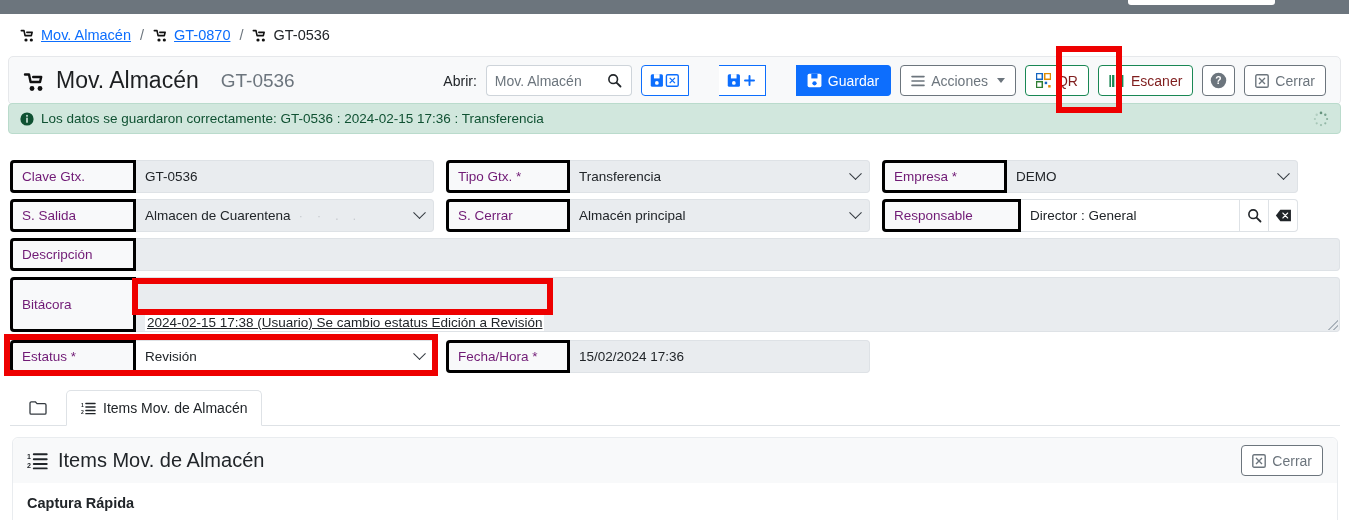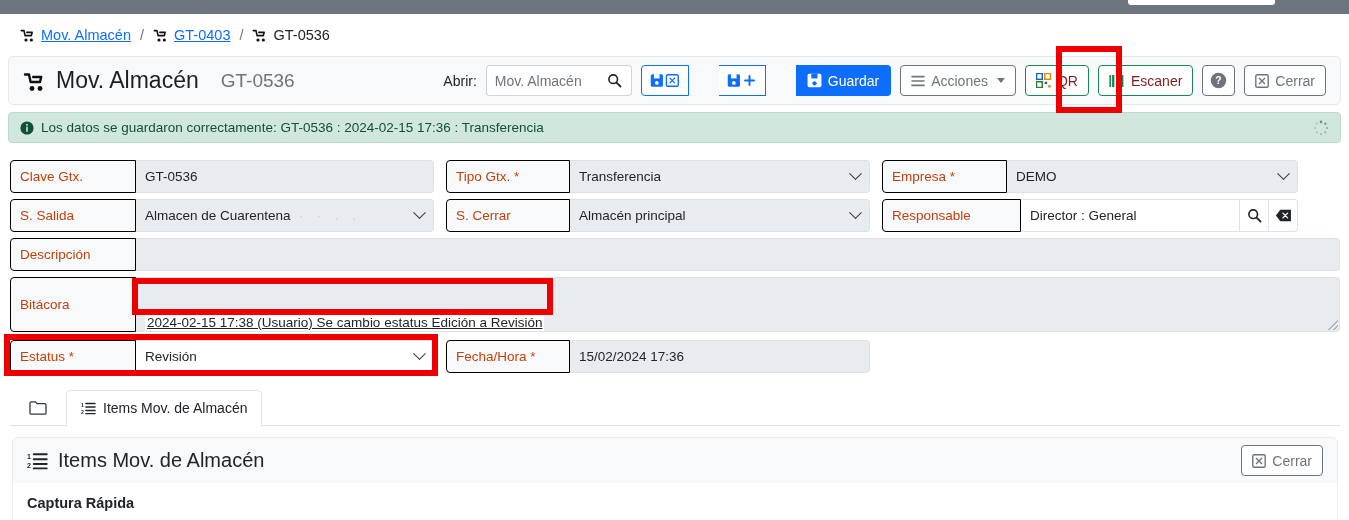--- a/index.html
+++ b/index.html
@@ -112,39 +112,39 @@
     width: 0; height: 0; margin-left: 3px;
     border-left: 4px solid transparent; border-right: 4px solid transparent;
     border-top: 5px solid #6c757d;
   }
 
   
   .hl { position: absolute; border: 6px solid #ee0000; z-index: 40; pointer-events:none; }
 
   
   .alert {
-    position: absolute; top: 112px; left: 8px;
+    position: absolute; top: 103px; left: 8px;
     width: 1333px; height: 31px;
     background: #d1e7dd; border: 1px solid #badbcc;
     border-radius: 4px;
     display: flex; align-items: center;
     padding: 0 11px; gap: 7px;
     font-size: 13.5px; color: #0f5132;
   }
   .alert .spinner { margin-left: auto; opacity: .55; }
 
   
   .form { position: absolute; top: 160px; left: 10px; width: 1330px; }
   .frow { display: flex; gap: 12px; margin-bottom: 6px; }
   .fgroup { display: flex; align-items: stretch; height: 33px; }
   .flabel {
-    background: #f8f9fa; border: 1px solid #000000;
+    background: #f8f9fa; border: 3px solid #000000;
     border-radius: 4px 0 0 4px;
     display: flex; align-items: center;
-    padding: 0 9px; font-size: 13.5px; color: #c2410c;
+    padding: 0 9px; font-size: 13.5px; color: #701a75;
     white-space: nowrap;
   }
   .fvalue {
     background: #e9ecef; border: 1px solid #dee2e6; border-left: none;
     border-radius: 0 4px 4px 0;
     display: flex; align-items: center;
     padding: 0 9px; font-size: 13.5px; color: #212529;
     flex: 1; overflow: hidden; white-space: nowrap;
     position: relative;
   }
@@ -244,21 +244,21 @@
   </span>
   <span class="bc-sep">/</span>
   <span class="bc-item">
     <span class="truck-icon">
       <svg viewBox="0 0 24 20" width="16" height="14">
           <path d="M2 2h4l1.6 7.5h9.4l1.2-5h-8" fill="none" stroke="#111" stroke-width="2.4" stroke-linecap="round" stroke-linejoin="round"></path>
           <circle cx="9" cy="16" r="2.4" fill="#111"></circle>
           <circle cx="17" cy="16" r="2.4" fill="#111"></circle>
         </svg>
     </span>
-    <span class="bc-link">GT-0403</span>
+    <span class="bc-link">GT-0870</span>
   </span>
   <span class="bc-sep">/</span>
   <span class="bc-item">
     <span class="truck-icon">
       <svg viewBox="0 0 24 20" width="16" height="14">
           <path d="M2 2h4l1.6 7.5h9.4l1.2-5h-8" fill="none" stroke="#111" stroke-width="2.4" stroke-linecap="round" stroke-linejoin="round"></path>
           <circle cx="9" cy="16" r="2.4" fill="#111"></circle>
           <circle cx="17" cy="16" r="2.4" fill="#111"></circle>
         </svg>
     </span>

